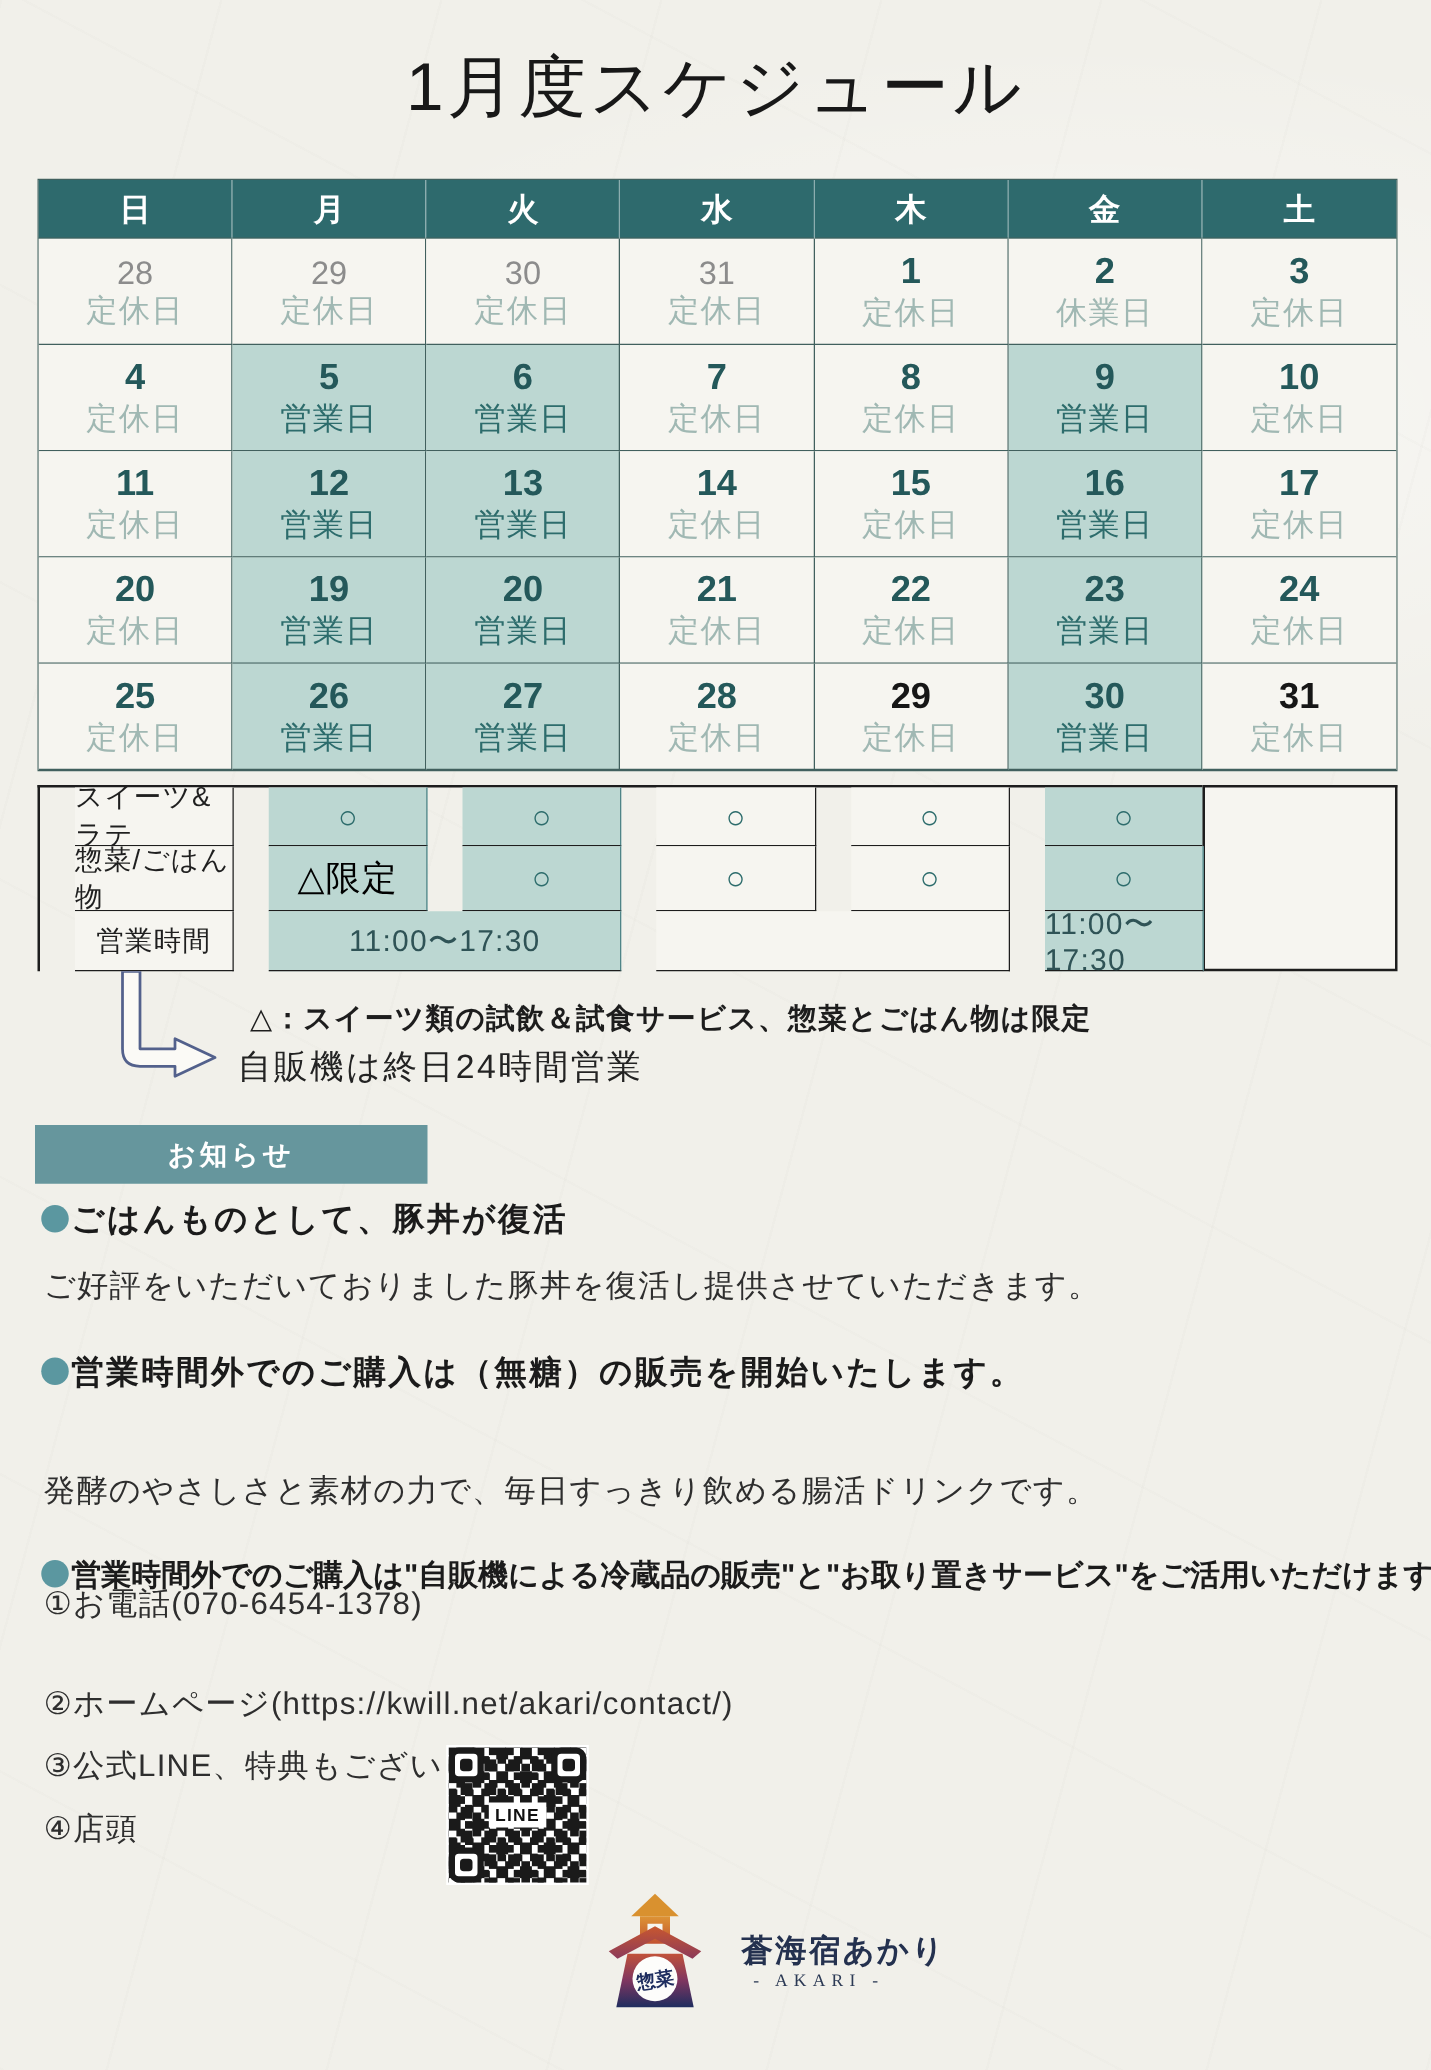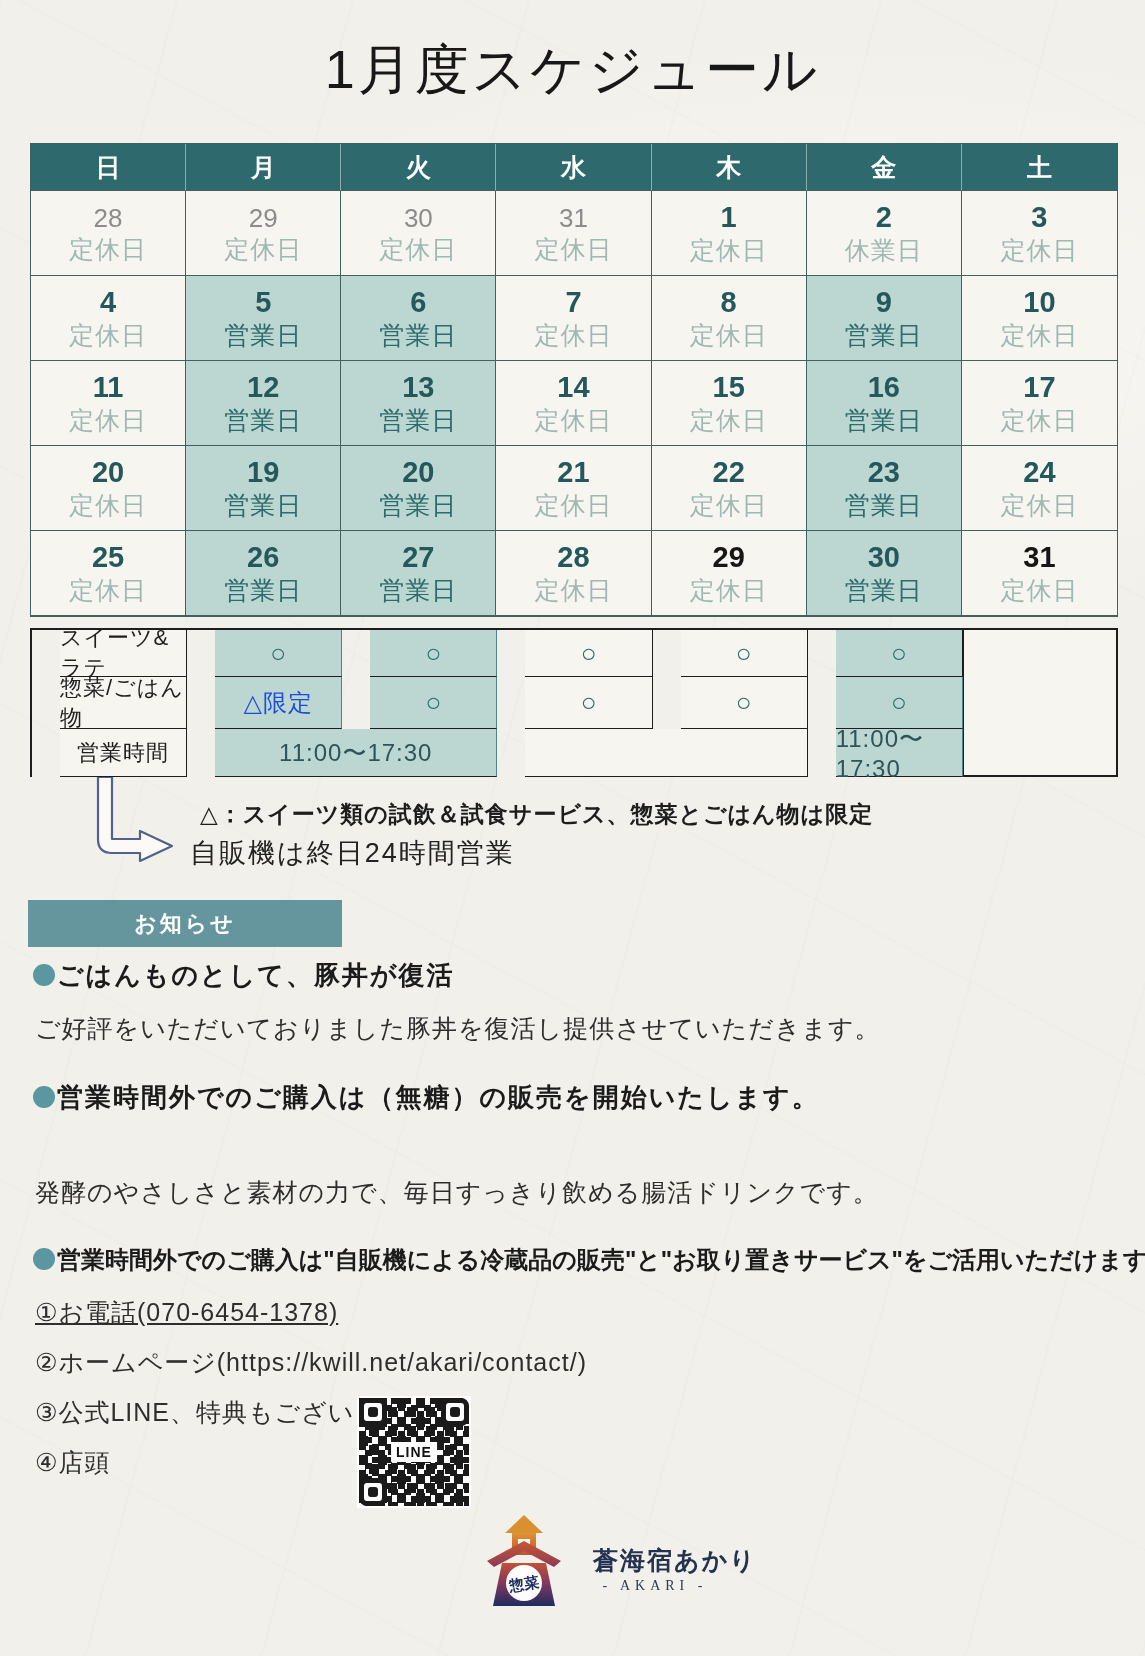--- a/index.html
+++ b/index.html
@@ -53,21 +53,21 @@
     grid-template-rows:47px 52px 48px;
     border-top:2px solid #1d1d1d;border-left:2px solid #1d1d1d;
   }
   .svc > div{
     border-right:1.5px solid #1d1d1d;border-bottom:1.5px solid #1d1d1d;
     display:flex;align-items:center;justify-content:center;background:#f6f5f0;margin-left:28px;
   }
   .svc .lab{font-size:22px;color:#1f1f1f;letter-spacing:1px;}
   .svc .teal{background:#bcd7d2;border-right-color:#4f8487;}
   .svc .mark{font-size:26px;color:#2d6c6c;}
-  .svc .tri-mark{font-size:24px;color:#1d4ed8;letter-spacing:1px;}
+  .svc .tri-mark{font-size:28px;color:#000000;letter-spacing:1px;}
   .svc .hours{font-size:24px;color:#2f5356;letter-spacing:1px;}
   .svc .span2{grid-column:span 2;}
   .svc .sat-blank{grid-column:7;grid-row:1/4;border:2px solid #1d1d1d;margin:-2px 0 0 -1px;}
   
   .bent-arrow{position:absolute;left:90px;top:777px;}
   .note-triangle{
     position:absolute;left:200px;top:799px;
     font-size:23px;font-weight:bold;color:#1d1d1d;letter-spacing:1px;
   }
   .note-vending{
@@ -311,21 +311,21 @@
 
   <div class="banner">お知らせ</div>
 
   <div class="n-head" style="top:958px;"><span class="dot"></span><span>ごはんものとして、豚丼が復活</span></div>
   <div class="n-body" style="top:1012px;">ご好評をいただいておりました豚丼を復活し提供させていただきます。</div>
 
   <div class="n-head" style="top:1080px;"><span class="dot"></span><span>営業時間外でのご購入は（無糖）の販売を開始いたします。</span></div>
   <div class="n-body" style="top:1176px;">発酵のやさしさと素材の力で、毎日すっきり飲める腸活ドリンクです。</div>
 
   <div class="n-head tight" style="top:1244px;"><span class="dot"></span><span>営業時間外でのご購入は"自販機による冷蔵品の販売"と"お取り置きサービス"をご活用いただけます。</span></div>
-  <div class="n-body" style="top:1296px;text-decoration:underline;">①お電話(070-6454-1378)</div>
+  <div class="n-body" style="top:1266px;">①お電話(070-6454-1378)</div>
   <div class="n-body" style="top:1346px;">②ホームページ(https://kwill.net/akari/contact/)</div>
   <div class="n-body" style="top:1396px;">③公式LINE、特典もございます。</div>
   <div class="n-body" style="top:1446px;">④店頭</div>
 
   <div class="qr">
     <div class="qr-noise"></div>
     <div class="finder f-tl">
         <span></span>
       </div>
     <div class="finder f-tr">

